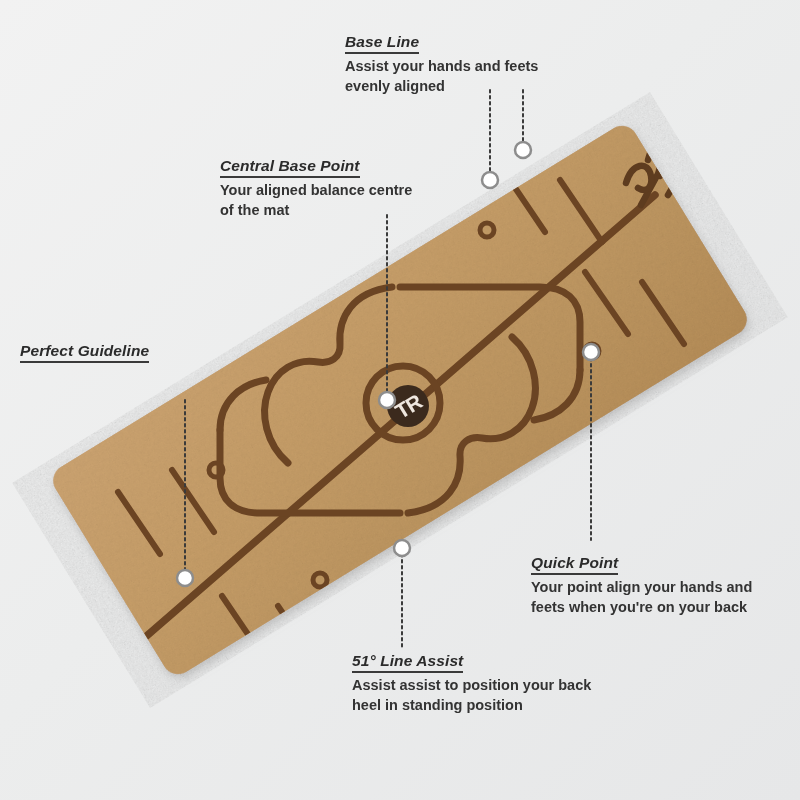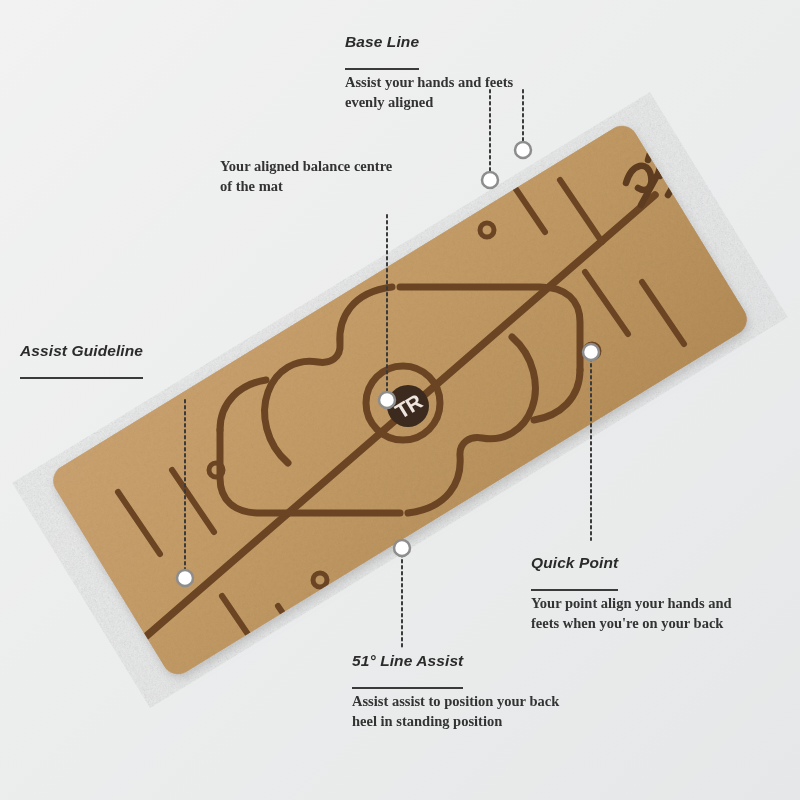--- a/index.html
+++ b/index.html
@@ -26,27 +26,27 @@
     color: #333333;
   }
   .callout .ttl {
     font-family: "Liberation Sans", sans-serif;
     font-style: italic;
     font-weight: bold;
     font-size: 15.5px;
     color: #2b2b2b;
     display: inline-block;
     border-bottom: 2px solid #3a3a3a;
-    padding-bottom: 17px;
+    padding-bottom: 1px;
     margin-bottom: 3px;
     letter-spacing: 0.1px;
     white-space: nowrap;
   }
   .callout .body {
-    font-family: Liberation Serif, serif;
+    font-family: Liberation Sans, sans-serif;
     font-weight: bold;
     font-size: 14.5px;
     line-height: 1.36;
     color: #333333;
     white-space: pre-line;
   }
   #c-base-line   { left: 345px; top: 33px;  }
   #c-central-bp  { left: 220px; top: 157px; }
   #c-central-gl  { left: 20px;  top: 342px; }
   #c-quick-point { left: 531px; top: 554px; }
@@ -200,26 +200,27 @@
     </g>
   </svg>
 
   <div class="callout" id="c-base-line">
     <div class="ttl">Base Line</div>
     <div class="body">Assist your hands and feets
 evenly aligned</div>
   </div>
 
   <div class="callout" id="c-central-bp">
+    <div class="ttl">Central Base Point</div>
     <div class="body">Your aligned balance centre
 of the mat</div>
   </div>
 
   <div class="callout" id="c-central-gl">
-    <div class="ttl">Assist Guideline</div>
+    <div class="ttl">Perfect Guideline</div>
   </div>
 
   <div class="callout" id="c-quick-point">
     <div class="ttl">Quick Point</div>
     <div class="body">Your point align your hands and
 feets when you're on your back</div>
   </div>
 
   <div class="callout" id="c-line-assist">
     <div class="ttl">51° Line Assist</div>

